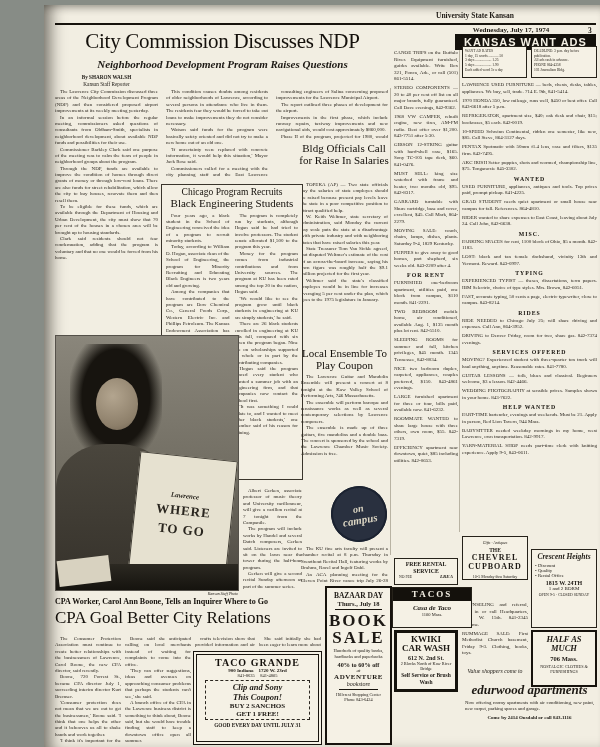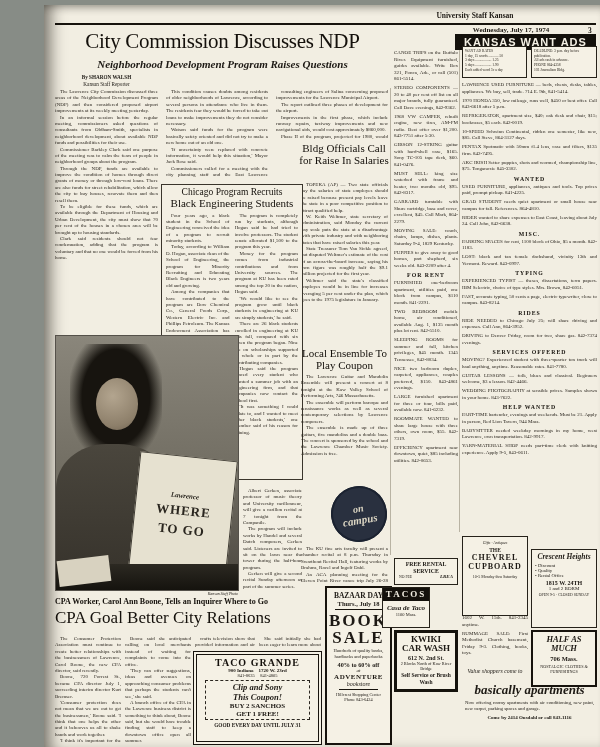--- a/index.html
+++ b/index.html
@@ -23,21 +23,21 @@
   .tiny p{margin:0;text-indent:0}
   .adbox{border:1px solid #26221a;background:#f5f1e5;overflow:hidden}
   .hdserif{font-weight:normal;color:#14100b;line-height:1.05}
 </style>
 </head>
 <body>
 
 <div class="canvas">
   <div class="page"></div>
 
-  <div class="abs b ctr" style="left:400px;top:11px;width:150px;font-size:7.5px">University Staff Kansan</div>
+  <div class="abs b ctr" style="left:400px;top:11px;width:150px;font-size:7.5px">University State Kansan</div>
   <div class="abs rule" style="left:55px;top:23px;width:541px;height:2px"></div>
   <div class="abs b ctr" style="left:448px;top:26px;width:126px;font-size:7px">Wednesday, July 17, 1974</div>
   <div class="abs b" style="left:588px;top:26px;font-size:7.5px">3</div>
 
   <div class="abs hdserif ctr" style="left:55px;top:30px;width:335px;font-size:21px;letter-spacing:-.3px;white-space:nowrap">City Commission Discusses NDP</div>
   <div class="abs b i ctr" style="left:55px;top:58px;width:335px;font-size:11px">Neighborhood Development Program Raises Questions</div>
   <div class="abs ctr" style="left:55px;top:74px;width:103px;font-size:5.2px;line-height:1.3">
     <div class="b">By SHARON WALSH</div>
     <div>Kansan Staff Reporter</div>
   </div>
@@ -278,35 +278,35 @@
     </div>
 
   <div class="abs adbox" style="left:394px;top:558px;width:64px;height:27px;padding:2px">
     <div class="b ctr" style="font-size:5.8px;line-height:1.15">FREE RENTAL SERVICE</div>
     <div style="display:flex;justify-content:space-between;align-items:flex-end;padding:0 2px">
       <span style="font-size:3.8px">NO FEE</span>
       <span class="b i" style="font-size:5px">LREA</span>
     </div>
   </div>
 
-  <div class="abs adbox" style="left:382px;top:587px;width:48px;height:41px">
+  <div class="abs adbox" style="left:392px;top:587px;width:80px;height:41px">
     <div class="ctr b" style="background:#14110c;color:#f4f0e4;height:13px;line-height:13px;font-size:9px;letter-spacing:2px">TACOS</div>
     <div class="ctr b i" style="font-size:7px;margin-top:3px">Casa de Taco</div>
     <div class="ctr" style="font-size:4.5px">1100 Mass.</div>
   </div>
 
   <div class="abs ctr" style="left:394px;top:630px;width:64px;height:62px;border:3px solid #15120c;background:#f5f1e5;padding:2px;overflow:hidden">
     <div class="b" style="font-size:9px;line-height:1">KWIKI</div>
     <div class="b" style="font-size:9px;line-height:1.1">CAR WASH</div>
     <div class="b" style="font-size:6px;margin-top:1px">612 N. 2nd St.</div>
     <div style="font-size:4.3px;line-height:1.2">2 Blocks North of Kaw River Bridge</div>
     <div class="b" style="font-size:5.5px;line-height:1.2;margin-top:1px">Self Service or Brush Wash</div>
   </div>
 
-  <div class="abs ctr adbox" style="left:462px;top:536px;width:66px;height:80px;padding:3px 2px">
+  <div class="abs ctr adbox" style="left:462px;top:536px;width:66px;height:44px;padding:3px 2px">
     <div class="i" style="font-size:4px">Gifts · Antiques</div>
     <div class="b" style="font-size:5.5px;margin-top:2px">THE</div>
     <div class="b" style="font-size:8px;letter-spacing:1px">CHEVREL</div>
     <div class="b" style="font-size:8px;letter-spacing:1px">CUPBOARD</div>
     <div style="font-size:4px;margin-top:3px">10-5 Monday thru Saturday</div>
   </div>
 
   <div class="abs adbox" style="left:531px;top:549px;width:66px;height:79px;padding:3px">
     <div class="b i ctr" style="font-size:7.5px;line-height:1.05">Crescent Heights</div>
     <div style="font-size:4.8px;margin-top:2px">• Discount</div>
@@ -318,17 +318,17 @@
   </div>
 
   <div class="abs ctr" style="left:531px;top:630px;width:66px;height:57px;border:2px solid #17130d;background:#f5f1e5;padding:3px 2px">
     <div class="b i" style="font-size:8.5px;line-height:1.05">HALF AS MUCH</div>
     <div class="b" style="font-size:6.5px;margin-top:2px">706 Mass.</div>
     <div style="font-size:4.2px;line-height:1.25;margin-top:2px">NOSTALGIC CLOTHES &amp; FURNISHINGS</div>
   </div>
 
   <div class="abs i ctr" style="left:462px;top:668px;width:66px;font-size:5.8px">Value shoppers come to</div>
   <div class="abs" style="left:462px;top:682px;width:135px;height:63px;overflow:hidden">
-    <div class="b i ctr" style="font-size:13px">basically apartments</div>
+    <div class="b i ctr" style="font-size:13px">edurwood apartments</div>
     <div style="font-size:4.8px;line-height:1.3;text-align:justify;margin-top:2px;padding:0 3px">Now offering roomy apartments with air conditioning, new paint, new carpet, parking spaces and garage.</div>
     <div class="b ctr" style="font-size:5px;margin-top:3px">Come by 2414 Ousdahl or call 843-1116</div>
   </div>
 </div>
 
 </body></html>

